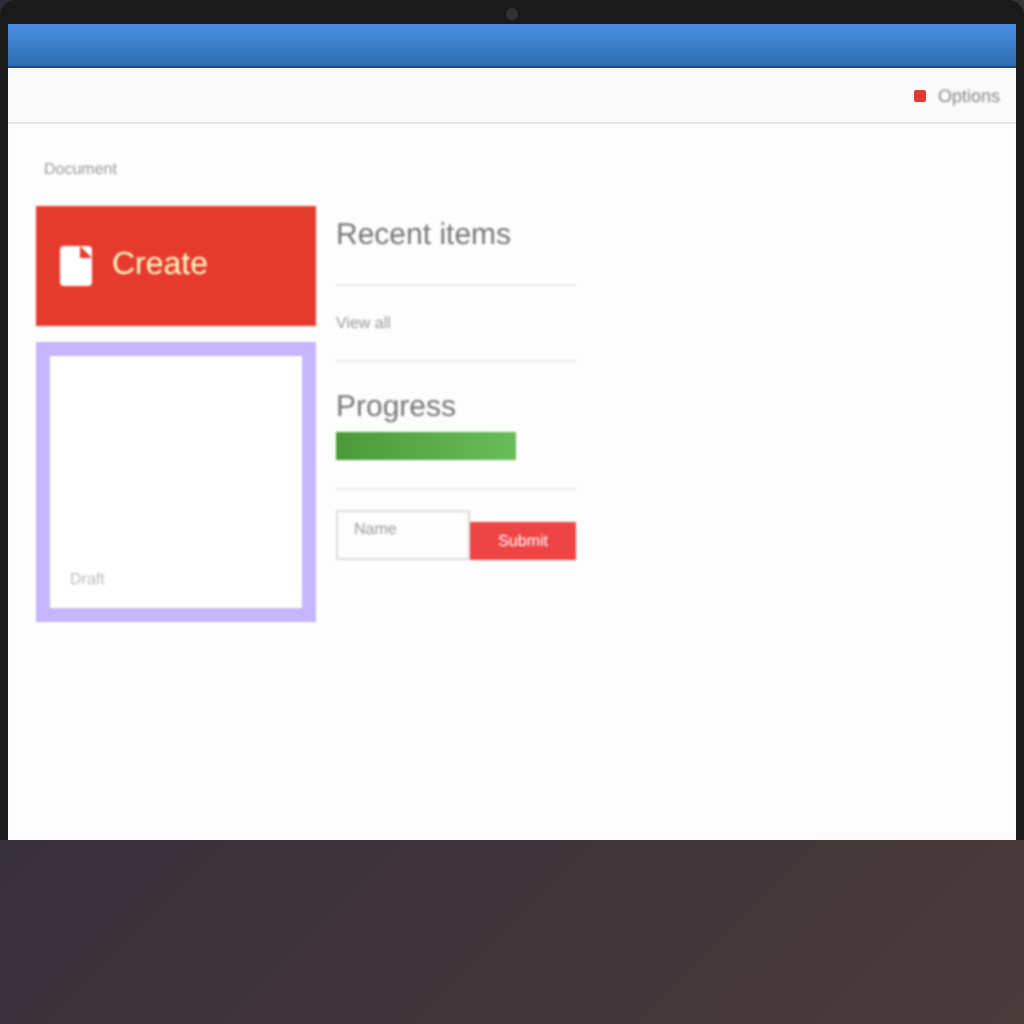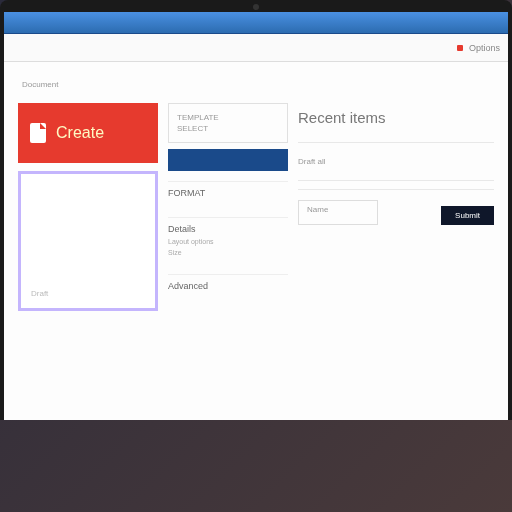--- a/index.html
+++ b/index.html
@@ -110,21 +110,21 @@
       content: "";
       position: absolute;
       top: 0;
       right: 0;
       width: 6px;
       height: 6px;
       background: #e63a2e;
       clip-path: polygon(0 0, 100% 100%, 0 100%);
     }
     .gray-card {
-      border: 3px solid #c4b5fd;
+      border: 7px solid #c4b5fd;
       background: #fff;
       height: 140px;
       margin-top: 8px;
       padding: 10px;
       font-size: 8px;
       color: #bbb;
       display: flex;
       align-items: flex-end;
     }
     .col2-header {
@@ -170,21 +170,21 @@
       border-top: 1px solid #e8e8e8;
       margin: 8px 0;
     }
     .green-bar {
       background: linear-gradient(90deg, #4a9a3a 0%, #6abb5a 100%);
       height: 14px;
       width: 90px;
       margin-top: 4px;
     }
     .red-btn {
-      background: #0f172a;
+      background: #ef4444;
       color: white;
       padding: 5px 14px;
       font-size: 8px;
       display: inline-block;
       margin-top: 6px;
     }
     .bottom-row {
       display: flex;
       justify-content: space-between;
       margin-top: 10px;
@@ -224,49 +224,33 @@
         <div>
           <div class="red-card">
             <div class="doc-icon"></div>
             <span>Create</span>
           </div>
           <div class="gray-card">
             <span>Draft</span>
           </div>
         </div>
         <div>
-          <div class="col2-header">
-            <div>TEMPLATE</div>
-            <div>SELECT</div>
-          </div>
-          <div class="blue-bar"></div>
-          <div class="section">
-            <div class="section-title">FORMAT</div>
-            <div class="section-sub"></div>
-          </div>
-          <div class="section">
-            <div class="section-title">Details</div>
-            <div class="section-sub">Layout options</div>
-            <div class="section-sub">Size</div>
-          </div>
-          <div class="section">
-            <div class="section-title">Advanced</div>
-            <div class="section-sub"></div>
-          </div>
-        </div>
-        <div>
           <div class="col3-block">
             <div class="col3-title">Recent items</div>
             <div></div>
           </div>
           <div class="divider"></div>
           <div class="col3-block">
-            <div>Draft all</div>
+            <div>View all</div>
           </div>
           <div class="divider"></div>
+          <div class="col3-block">
+            <div class="col3-title">Progress</div>
+            <div class="green-bar"></div>
+          </div>
           <div class="divider"></div>
           <div class="bottom-row">
             <div class="field-box">Name</div>
             <div class="red-btn">Submit</div>
           </div>
         </div>
       </div>
     </div>
   </div>
 </div>

